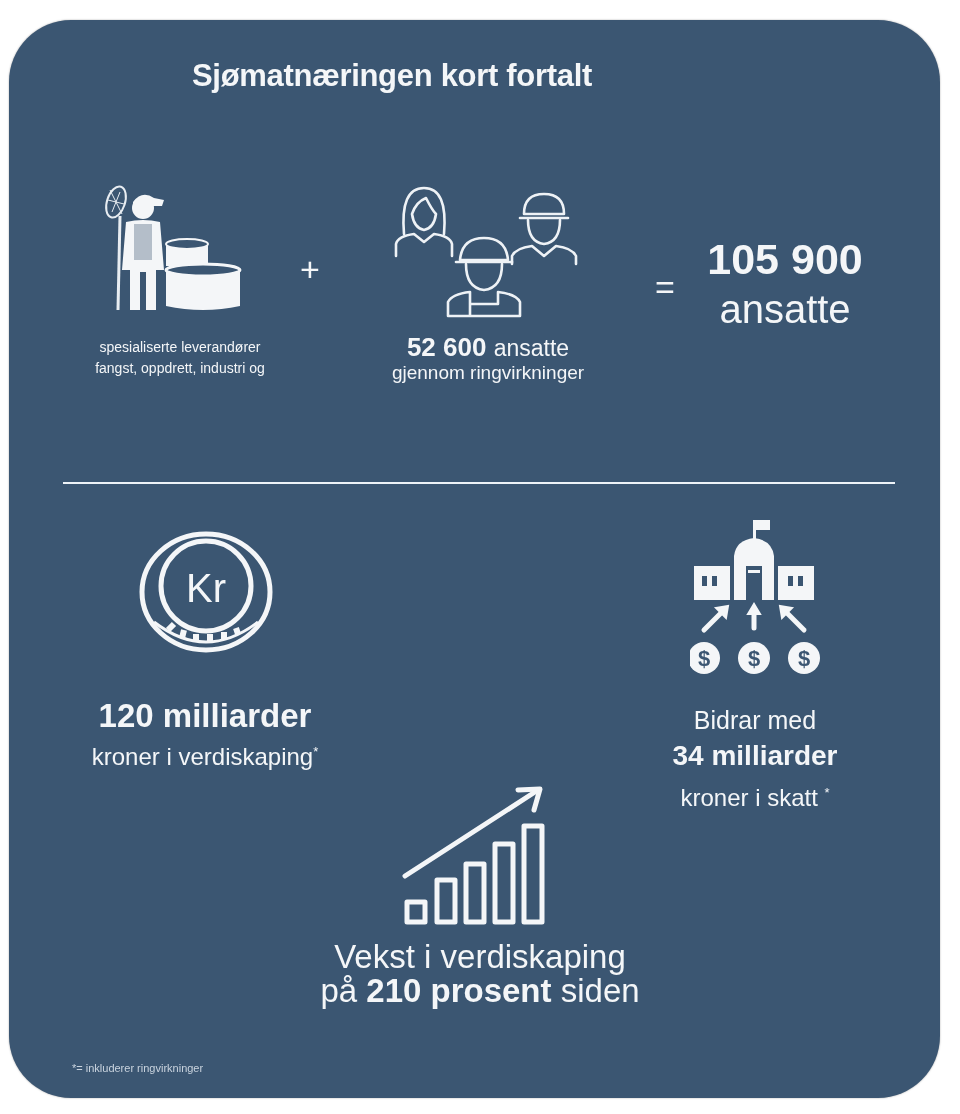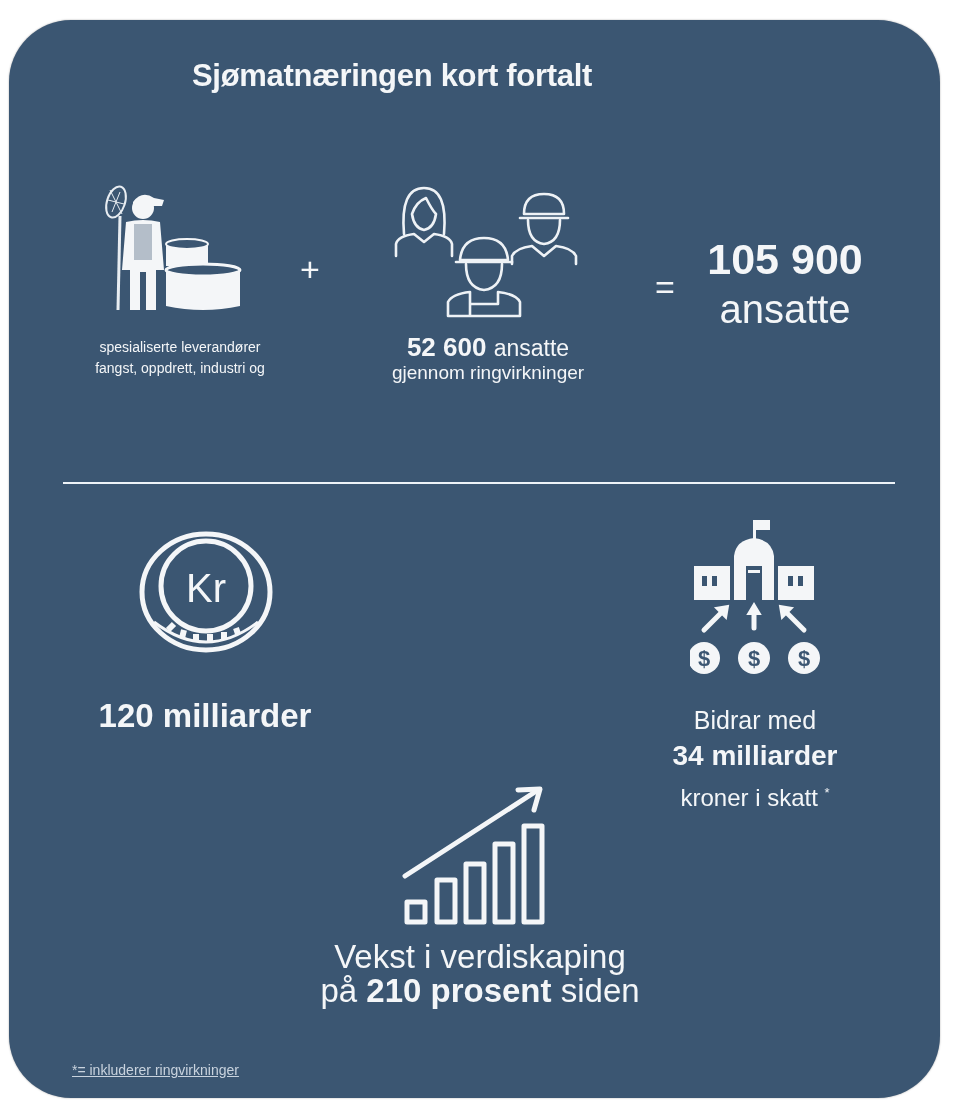--- a/index.html
+++ b/index.html
@@ -6,21 +6,21 @@
     body { width:960px; height:1114px; background:#ffffff; position:relative; overflow:hidden;
       font-family:"Liberation Sans", sans-serif; color:#f4f6f8; }
     .card { position:absolute; left:9px; top:20px; width:931px; height:1078px;
       background:#3b5672; border-radius:62px; box-shadow:0 0 2px rgba(0,0,0,0.35); }
     .abs { position:absolute; }
     .center { text-align:center; }
     .title { left:0; width:760px; top:58px; font-size:31px; font-weight:bold; text-align:center; letter-spacing:-0.3px;padding-left:12px; }
     .big { font-weight:bold; }
     .sep { left:63px; top:482px; width:832px; height:2px; background:#eef3f8; }
     svg { display:block; }
-    .footnote { left:72px; top:1062px; font-size:14px; color:#c9d3de;text-decoration:underline; }
+    .footnote { left:72px; top:1062px; font-size:11px; color:#c9d3de; }
   </style>
 </head>
 <body>
 
 <div class="card"></div>
 
 <div class="abs title">Sjømatnæringen kort fortalt</div>
 
 <div class="abs" style="left:98px; top:182px;">
   <svg width="150" height="132" viewBox="0 0 150 132">
@@ -90,20 +90,23 @@
     <ellipse cx="68" cy="62" rx="64" ry="58"></ellipse>
     <circle cx="68" cy="56" r="45"></circle>
     <path d="M16 92 Q68 132 120 92" stroke-width="3"></path>
     <path d="M30 100 L36 94 M44 108 L46 100 M58 112 L58 104 M72 112 L72 104 M86 110 L86 102 M100 104 L98 98" stroke-width="6"></path>
     <text x="68" y="72" text-anchor="middle" font-family="Liberation Sans, sans-serif" font-size="40" fill="#f4f6f8" stroke="none">Kr</text>
   </svg>
 </div>
 
 <div class="abs center" style="left:40px; width:330px; top:696px;">
   <div class="big" style="font-size:33px; line-height:40px;">120 milliarder</div>
+  <div style="font-size:24px; line-height:32px;">
+    <span>kroner i verdiskaping</span><sup style="font-size:13px;">*</sup>
+  </div>
 </div>
 
 <div class="abs" style="left:690px; top:518px;">
   <svg width="140" height="158" viewBox="0 0 140 158">
     <g fill="#f4f6f8">
       <rect x="63" y="2" width="3" height="22"></rect>
       <path d="M66 2 L80 2 L80 12 L66 12 Z"></path>
       <path d="M44 60 L44 38 Q46 22 64 20 Q82 22 84 38 L84 82 L44 82 Z"></path>
       <rect x="4" y="48" width="36" height="34"></rect>
       <rect x="88" y="48" width="36" height="34"></rect>

